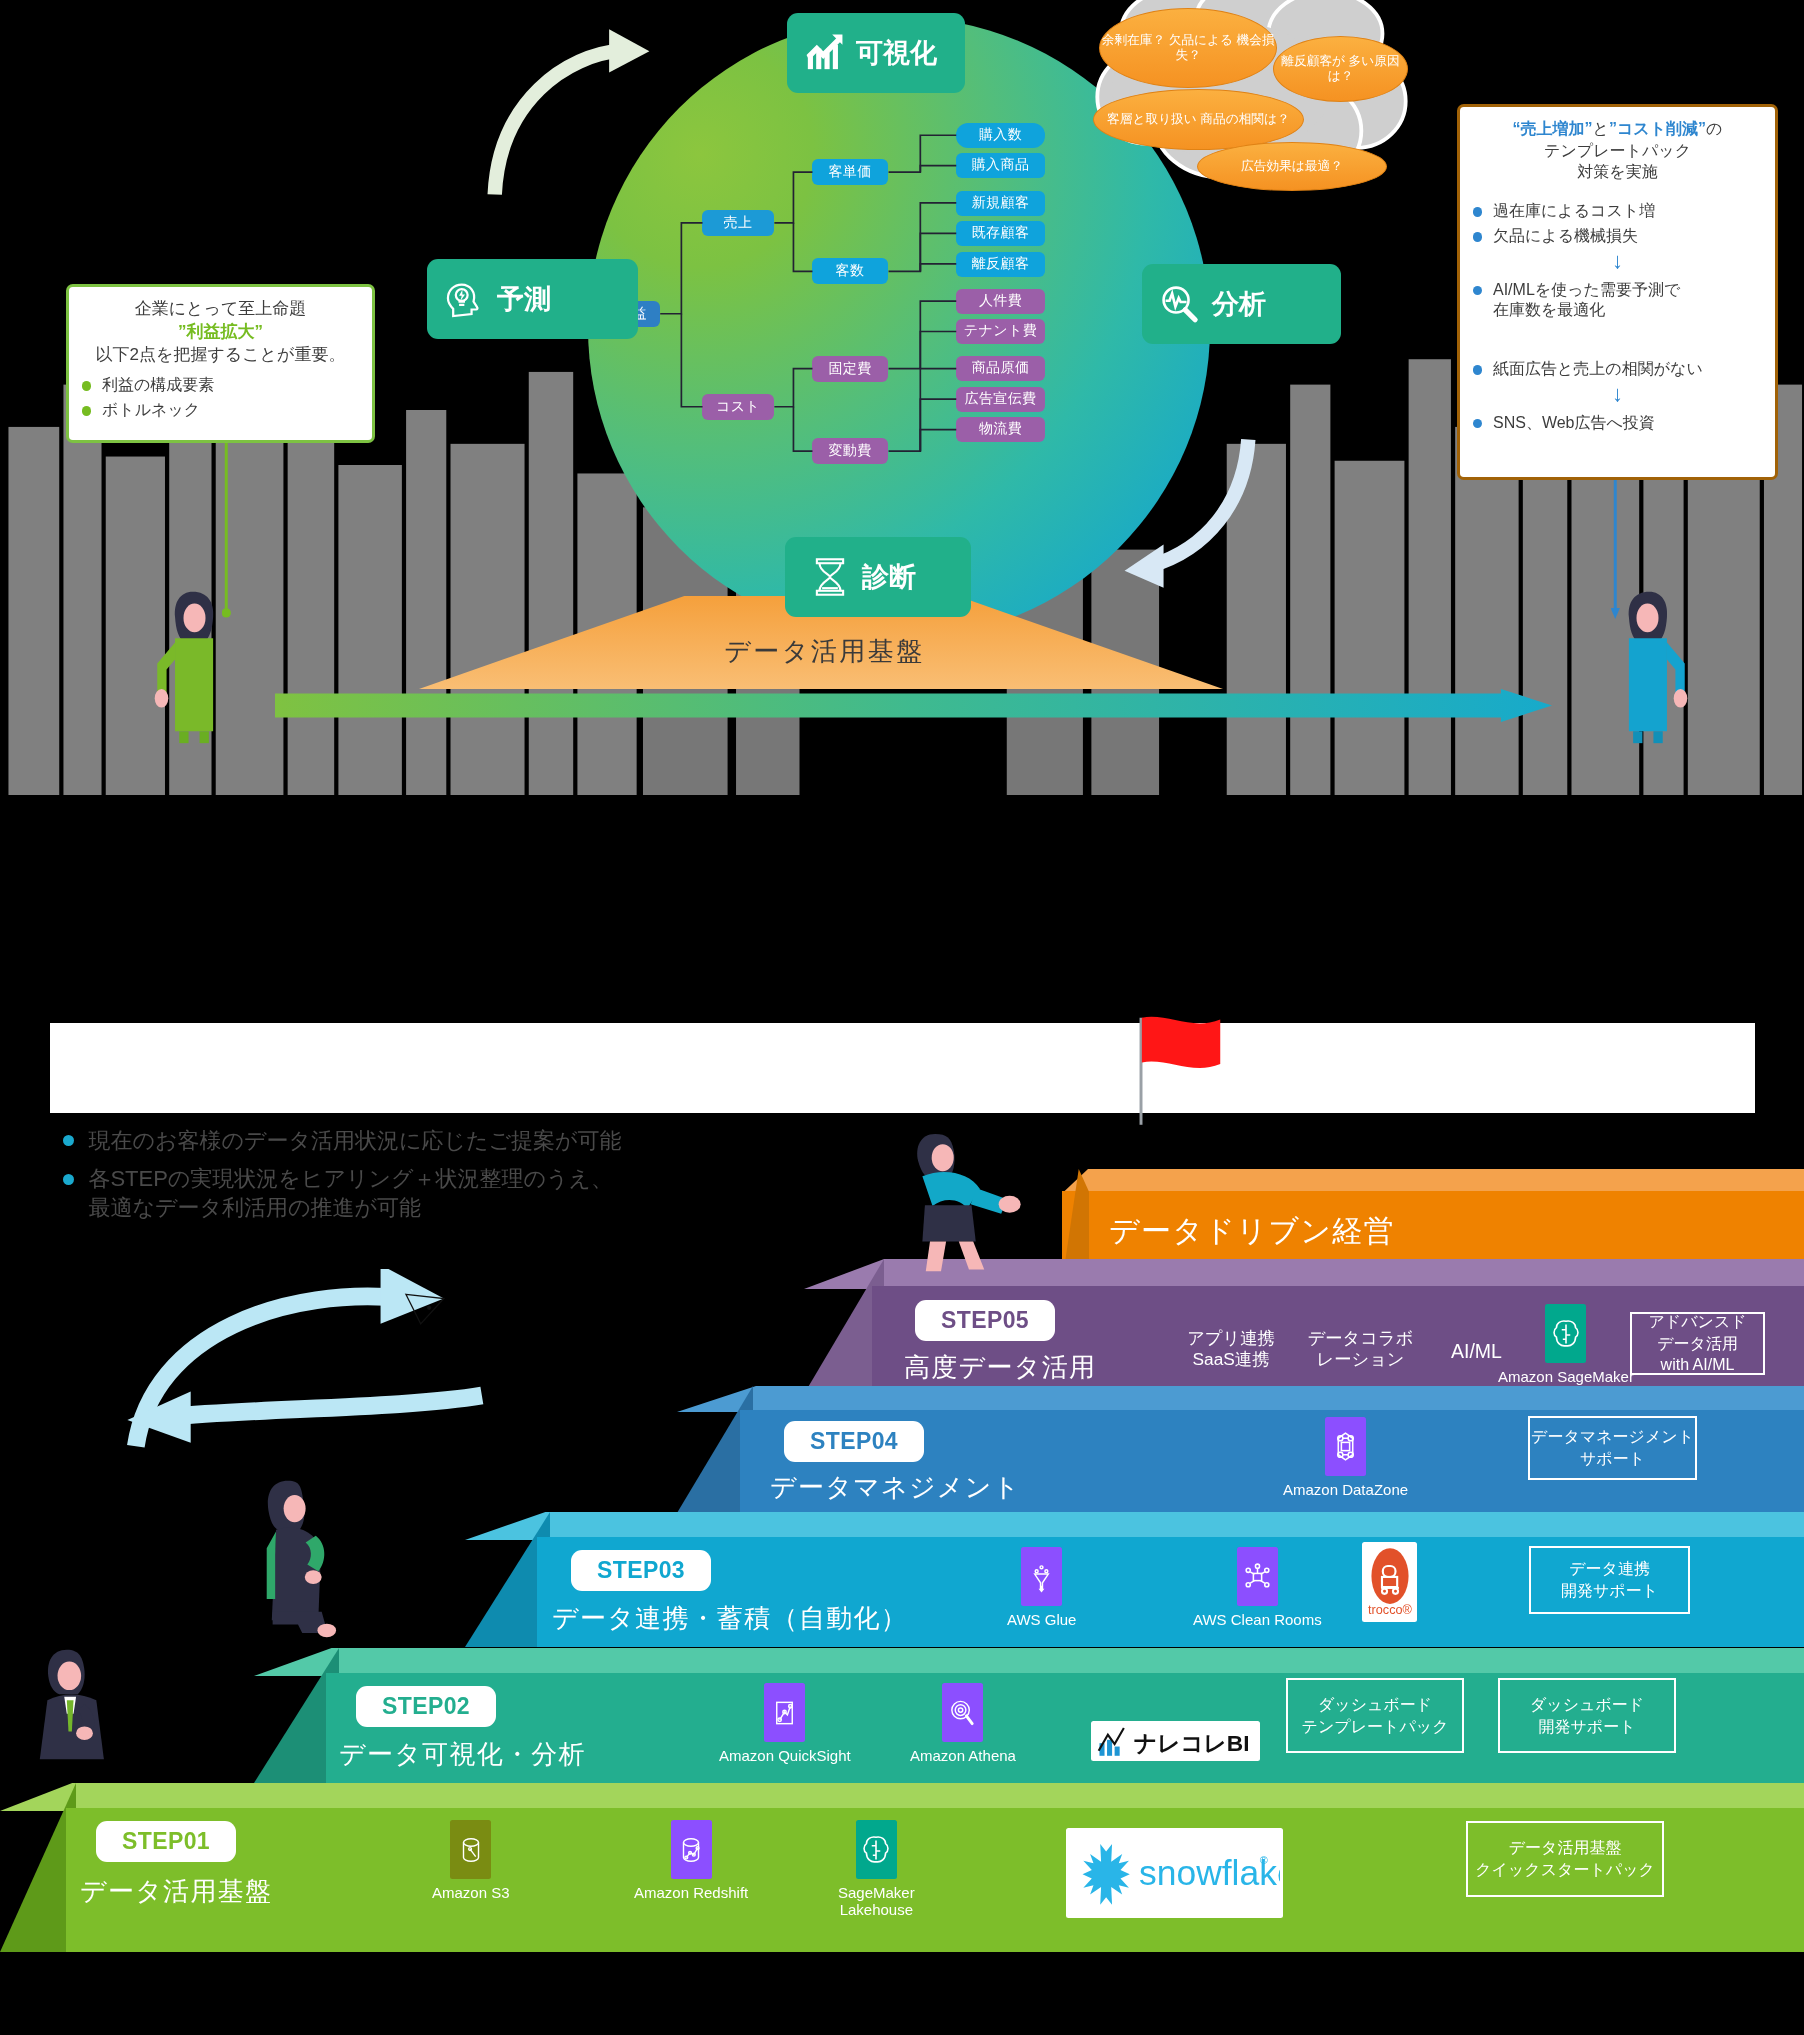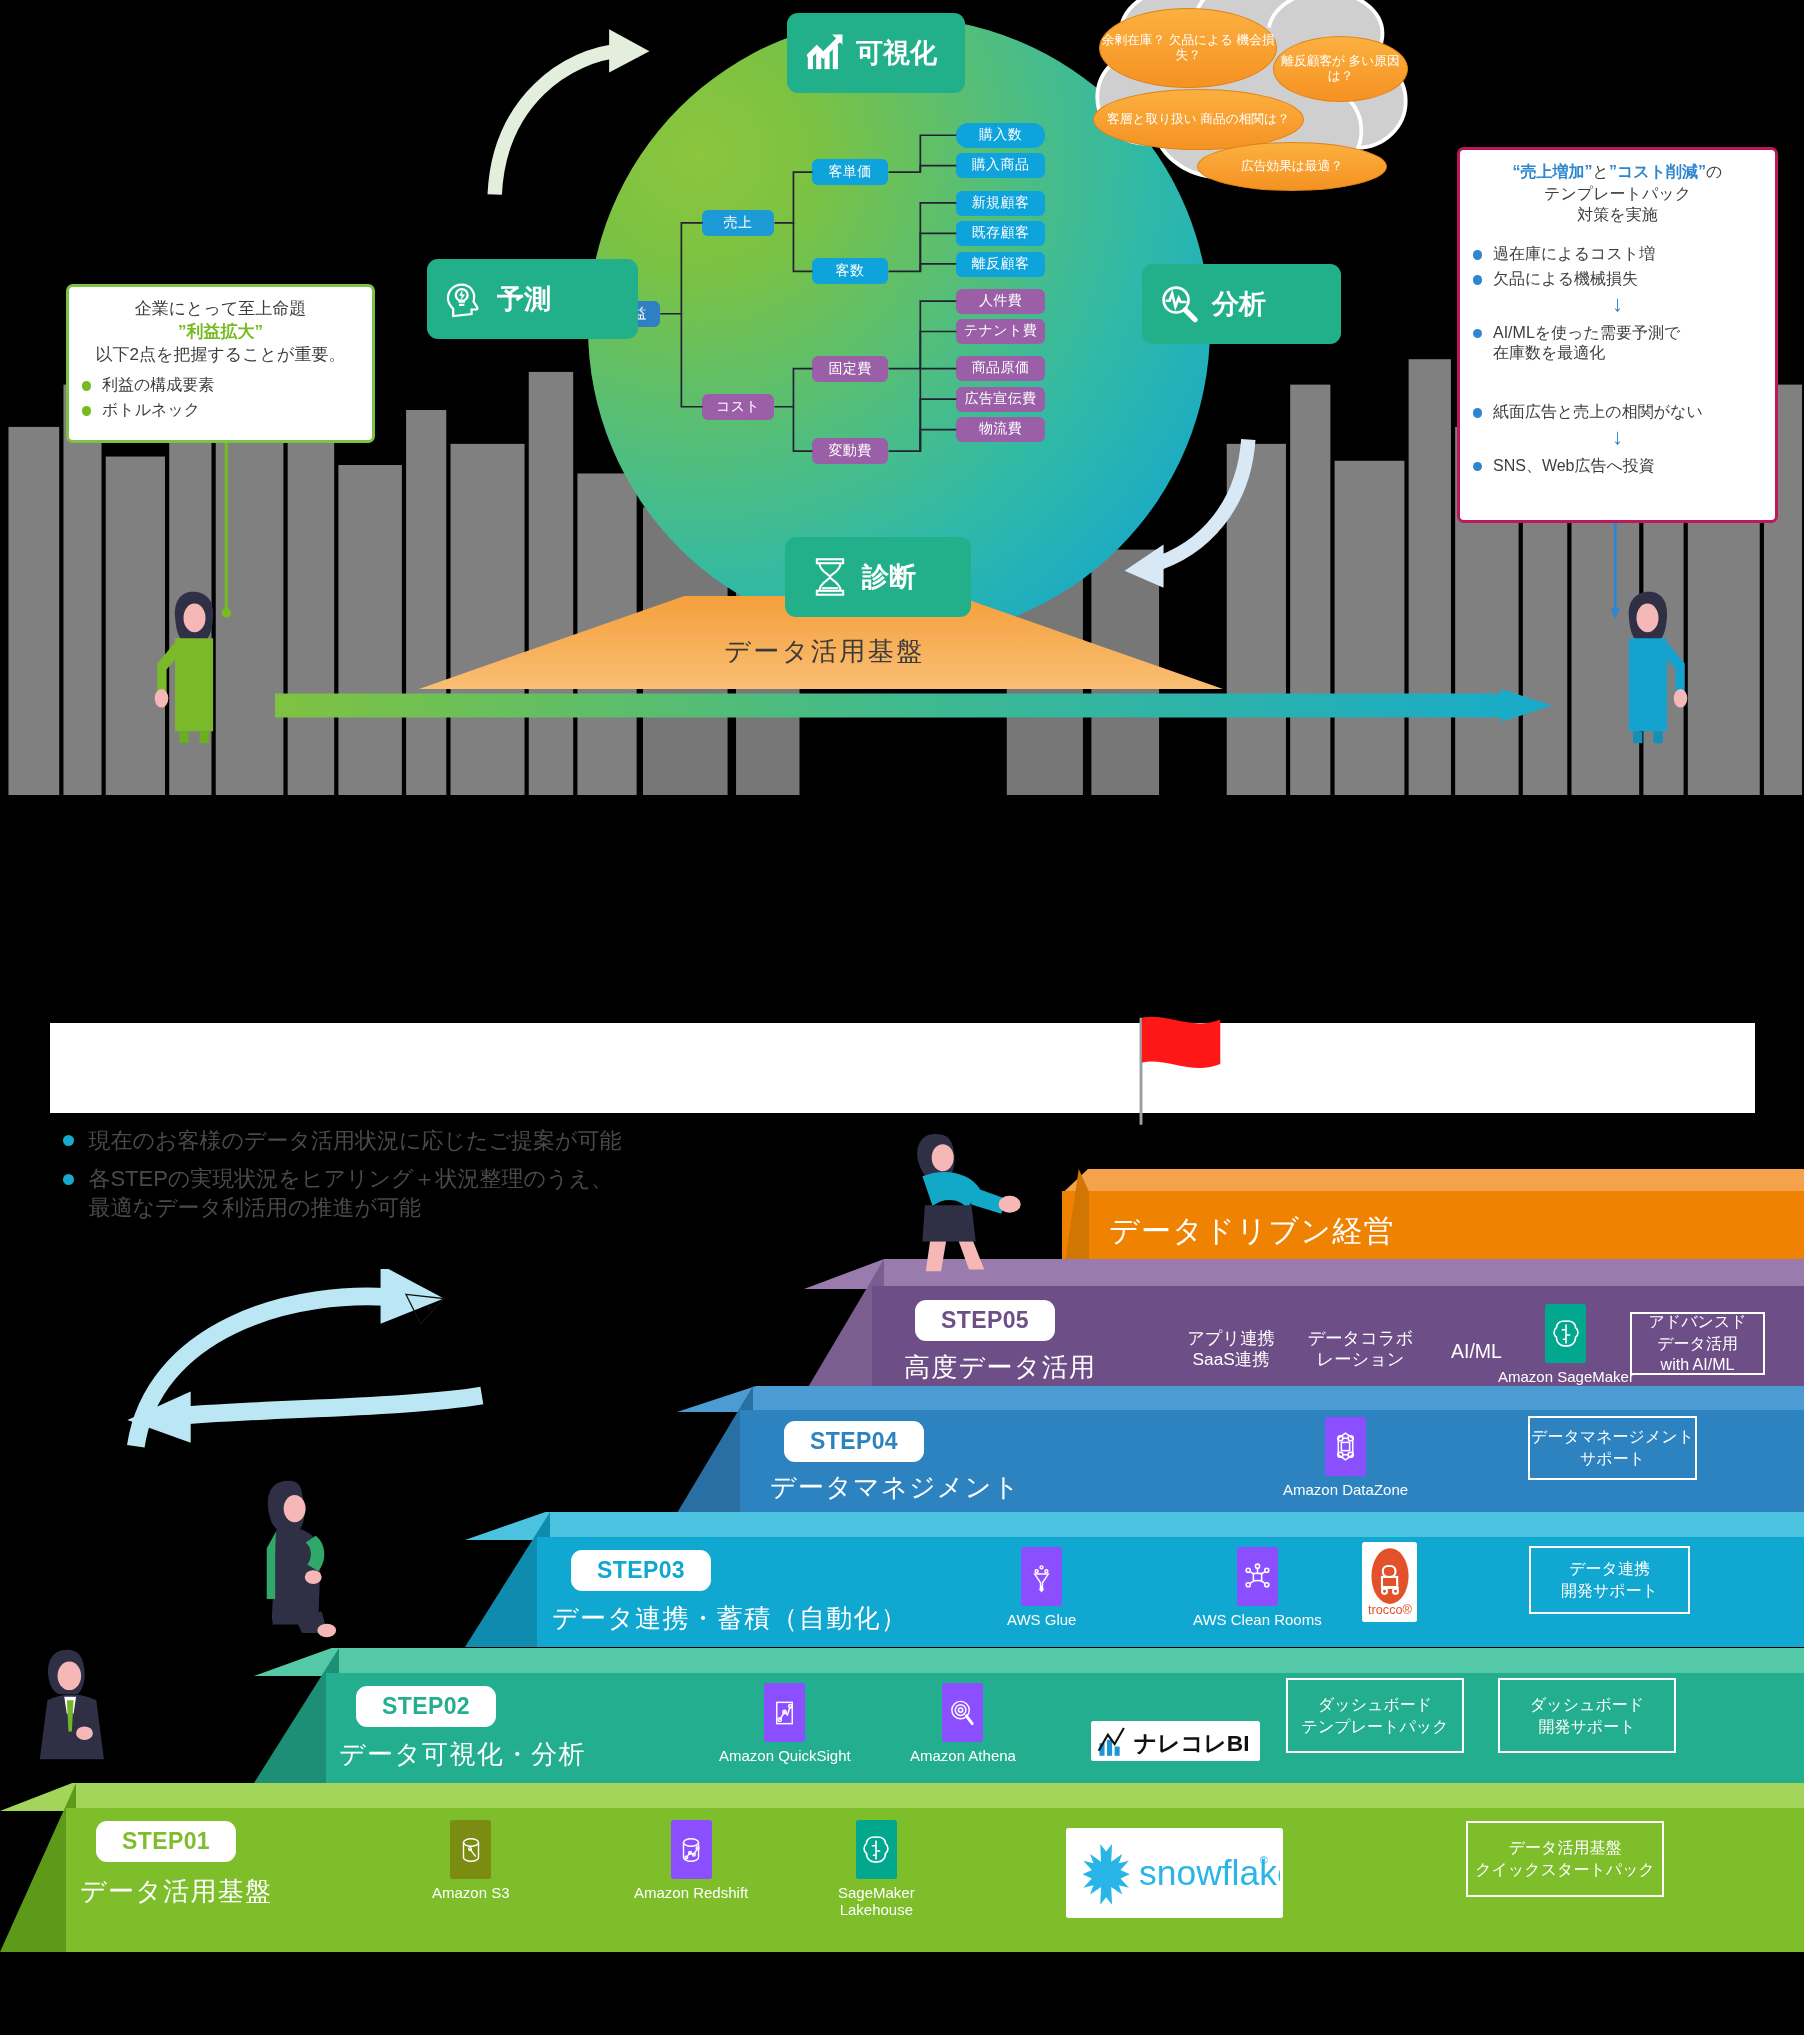--- a/index.html
+++ b/index.html
@@ -68,21 +68,21 @@
   .tnode.blue2 { background:#0FA3DC; }
   .tnode.root  { background:#2E7FC4; }
   .tnode.purple{ background:#9B5FA8; }
 
   
   .callout {
     position:absolute; background:#fff; border-radius:6.8px;
     padding:11px 12.7px; color:#3d3d3d;
   }
   #callout-left  { left:66px; top:284px; width:309px; height:159px; border:3px solid #7DC242; }
-  #callout-right { left:1457px; top:104px; width:321px; height:376px; border:3px solid #be185d;margin-top:43px; }
+  #callout-right { left:1457px; top:104px; width:321px; height:376px; border:3px solid #a16207; }
   .callout .ctitle { text-align:center; font-size:17px; line-height:1.35; }
   .co-green { color:#76BC21; font-weight:700; }
   .co-blue  { color:#2E86CF; font-weight:700; }
   .bullets { margin-top:8.5px; }
   .bullets li { list-style:none; display:flex; gap:11px; align-items:flex-start;
                 font-size:16px; line-height:1.3; margin-bottom:4.2px; }
   .bullets li .dot { flex:0 0 auto; width:9.3px; height:9.3px; border-radius:50%; margin-top:6px; }
   .bullets.green li .dot { background:#76BC21; }
   .bullets.blue  li .dot { background:#2E86CF; }
   .down-arrow { text-align:center; color:#2E86CF; font-size:22px; line-height:0.9; margin:1.7px 0 3.4px 0; }

